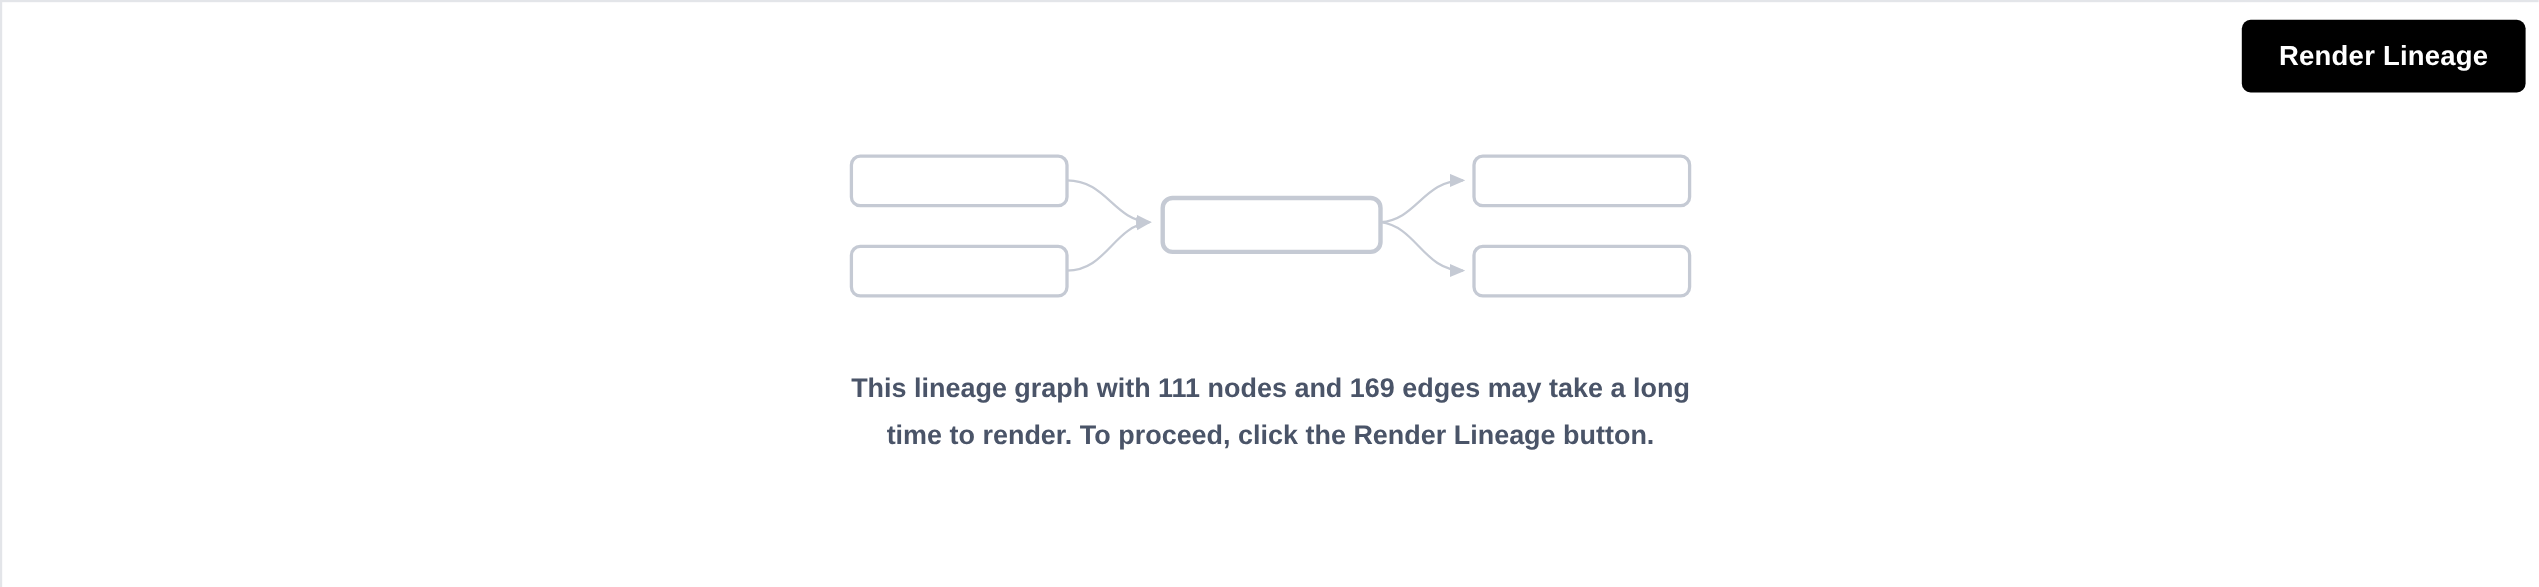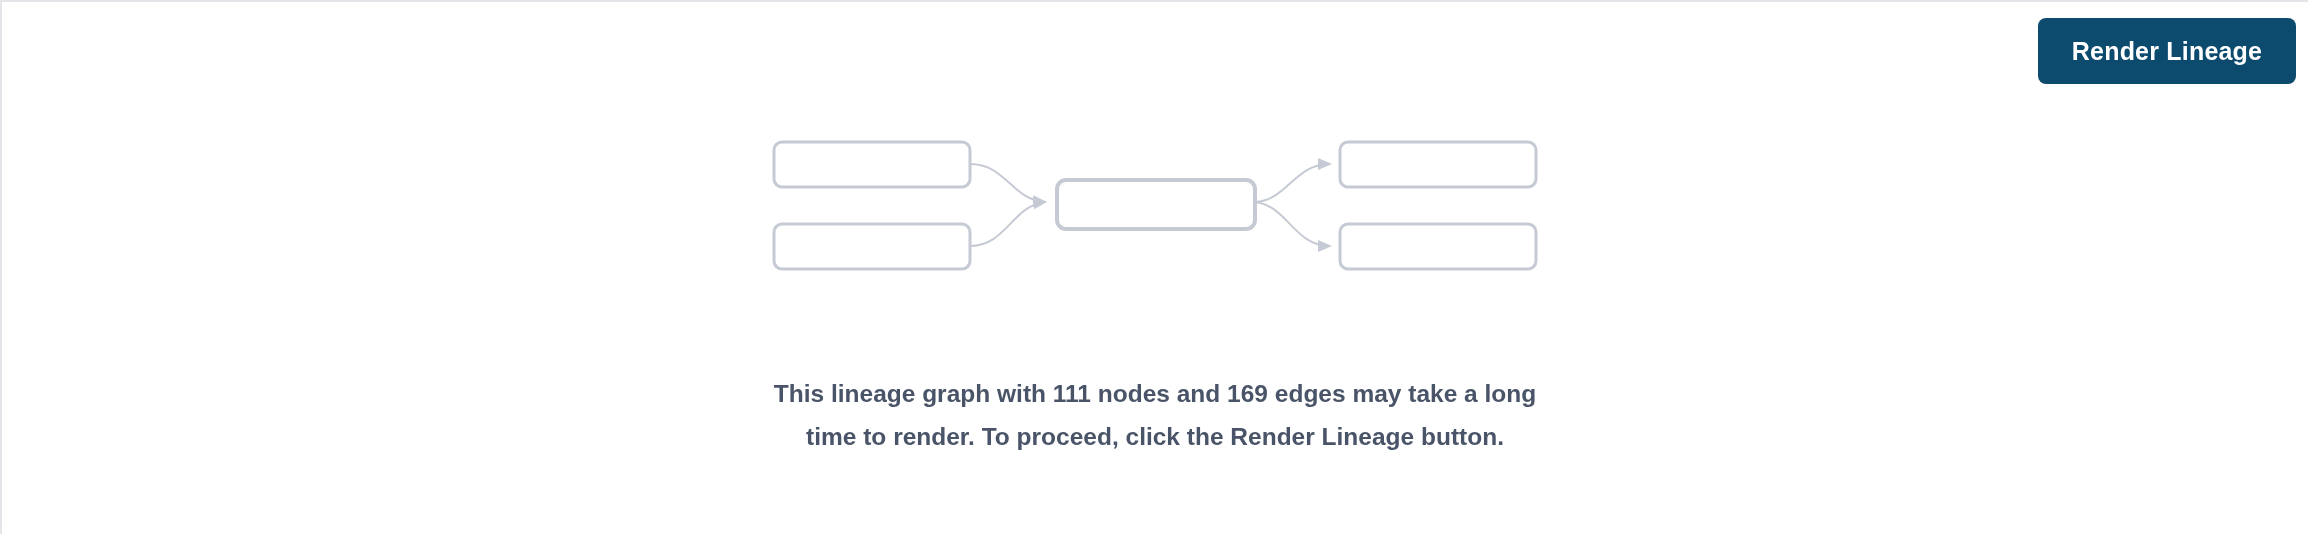--- a/index.html
+++ b/index.html
@@ -21,21 +21,21 @@
     overflow: hidden;
   }
 
   
   .render-btn {
     position: absolute;
     left: 2036px;
     top: 16px;
     width: 258px;
     height: 66px;
-    background: #0c4a6e;
+    background: #000000;
     color: #ffffff;
     border: none;
     border-radius: 8px;
     font-family: "Liberation Sans", sans-serif;
     font-size: 25px;
     font-weight: bold;
     letter-spacing: 0.2px;
     cursor: pointer;
     display: flex;
     align-items: center;
@@ -47,21 +47,20 @@
   .placeholder {
     position: absolute;
     left: 0;
     top: 0;
     width: 100%;
     height: 100%;
     display: flex;
     flex-direction: column;
     align-items: center;
     justify-content: flex-start;
-    gap: 40px;
   }
 
   .graph-wrap {
     position: relative;
     margin-top: 130px;
     width: 790px;
     height: 140px;
   }
   .graph-svg {
     position: absolute;

